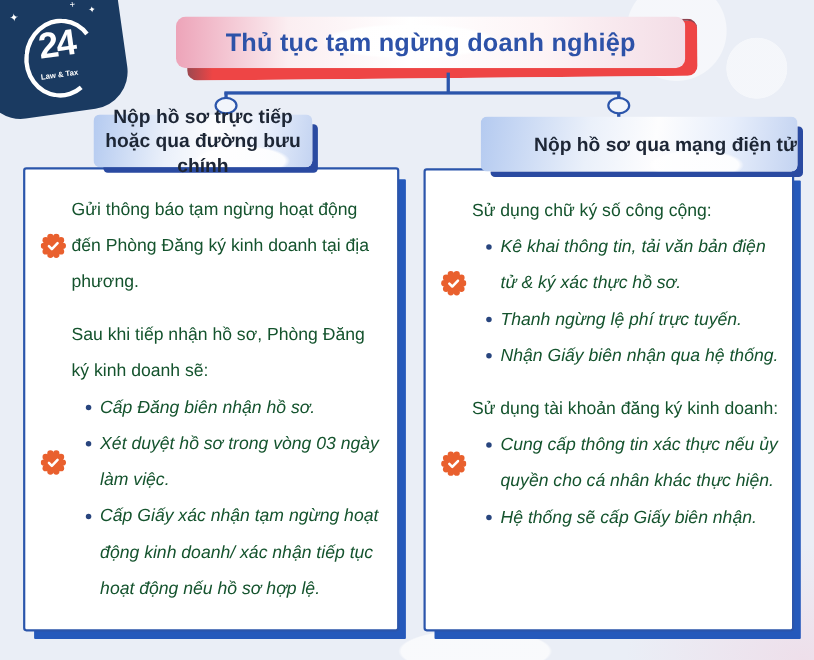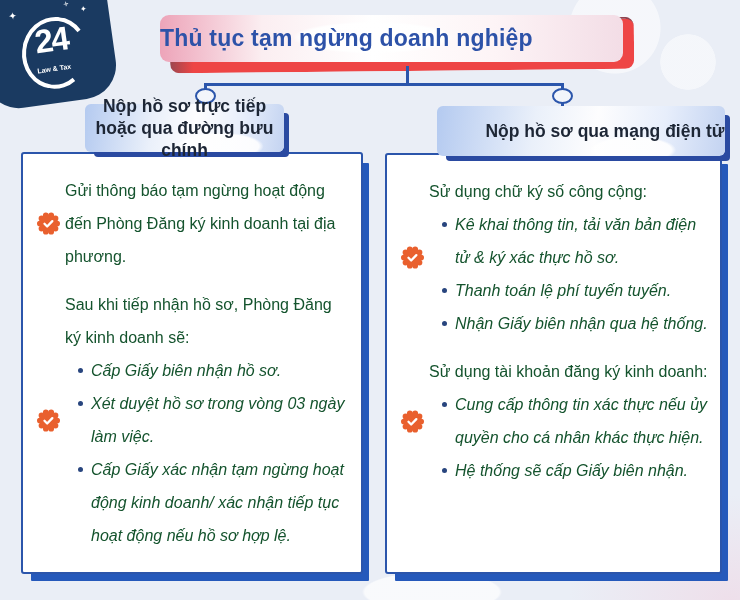--- a/index.html
+++ b/index.html
@@ -28,21 +28,21 @@
   .logo .s2{left:104px;top:36px;font-size:8px;}
   .logo .lg-plus{position:absolute;left:88px;top:28px;color:#fff;font-size:9px;}
   
   .banner-red{position:absolute;left:170px;top:19px;width:464px;height:50px;border-radius:9px;
     background:linear-gradient(90deg,#9c4850 0%,#ee4545 5%,#ee4545 100%);
     border-top:2px solid #8f434f;transform:rotate(-0.55deg);}
   .banner{position:absolute;left:160px;top:15px;width:463px;height:47px;border-radius:9px;
     background:
       radial-gradient(ellipse 130px 26px at 46% 48%, rgba(255,255,255,.95) 55%, rgba(255,255,255,0) 62%),
       linear-gradient(90deg,#eda4b9 0%,#fbeef1 22%,#ffffff 46%,#fdf4f6 72%,#f3dde6 100%);
-    display:flex;align-items:center;justify-content:flex-start;}
+    display:flex;align-items:center;justify-content:center;}
   .banner h1{margin:0;font-size:23px;font-weight:bold;color:#2d52a8;letter-spacing:.2px;}
   
   .conn{position:absolute;background:#2b55ab;}
   .conn-node{position:absolute;width:17px;height:12px;border:2.5px solid #2b55ab;
     border-radius:50%;background:#f2f5fb;}
   
   .colhead{position:absolute;border-radius:6px;
     background:
       radial-gradient(ellipse 70px 22px at 68% 88%, rgba(255,255,255,.9) 55%, rgba(255,255,255,0) 62%),
       linear-gradient(98deg,#b4caf0 0%,#eaf0fa 34%,#fdfdfe 55%,#e7eefb 78%,#c3d3f1 100%);
@@ -142,21 +142,21 @@
           <circle cx="14.78" cy="3.44" r="3"></circle>
                 <circle cx="19.28" cy="6.71" r="3"></circle>
           <circle cx="12" cy="12" r="9.5"></circle>
         </g>
         <path d="M7.8 12.3l2.8 2.8 5.4-5.6" fill="none" stroke="#fff" stroke-width="2.4" stroke-linecap="round" stroke-linejoin="round"></path>
       </svg>
     </div>
     <div class="text-col">
             <p>Sau khi tiếp nhận hồ sơ, Phòng Đăng ký kinh doanh sẽ:</p>
             <ul class="bullets">
-              <li>Cấp Giấy biên nhận hồ sơ.</li>
+              <li>Cấp Đăng biên nhận hồ sơ.</li>
               <li>Xét duyệt hồ sơ trong vòng 03 ngày làm việc.</li>
               <li>Cấp Giấy xác nhận tạm ngừng hoạt động kinh doanh/ xác nhận tiếp tục hoạt động nếu hồ sơ hợp lệ.</li>
             </ul>
           </div>
   </div>
 </div>
   </div>
   <div class="card right">
     <div>
   <div class="section">
@@ -175,21 +175,21 @@
                 <circle cx="19.28" cy="6.71" r="3"></circle>
           <circle cx="12" cy="12" r="9.5"></circle>
         </g>
         <path d="M7.8 12.3l2.8 2.8 5.4-5.6" fill="none" stroke="#fff" stroke-width="2.4" stroke-linecap="round" stroke-linejoin="round"></path>
       </svg>
     </div>
     <div class="text-col">
             <p>Sử dụng chữ ký số công cộng:</p>
             <ul class="bullets">
               <li>Kê khai thông tin, tải văn bản điện tử &amp; ký xác thực hồ sơ.</li>
-              <li>Thanh toán lệ phí tuyến tuyến.</li>
+              <li>Thanh ngừng lệ phí trực tuyến.</li>
               <li>Nhận Giấy biên nhận qua hệ thống.</li>
             </ul>
           </div>
   </div>
 
   <div class="section">
     <div class="badge-col">
       <svg class="badge" viewBox="0 0 24 24">
         <g fill="#e9602e">
           <circle cx="21" cy="12" r="3"></circle>

